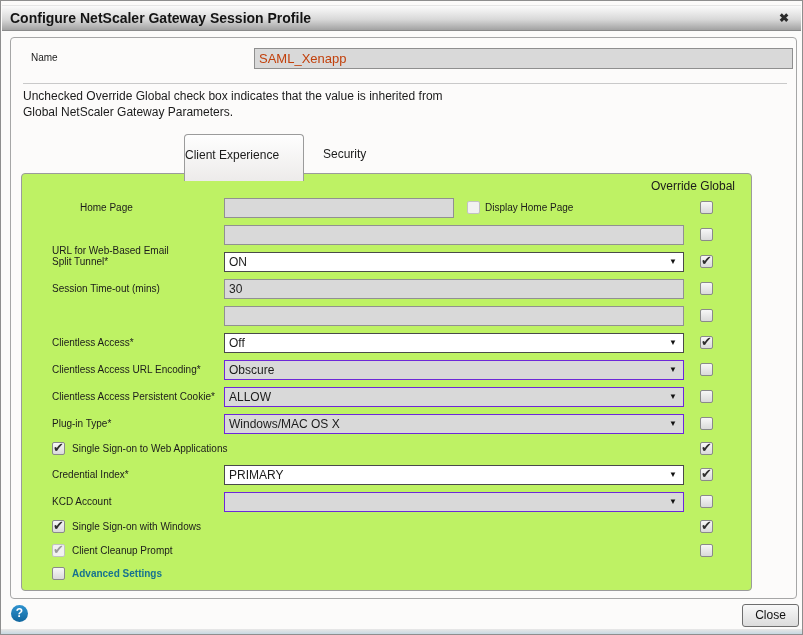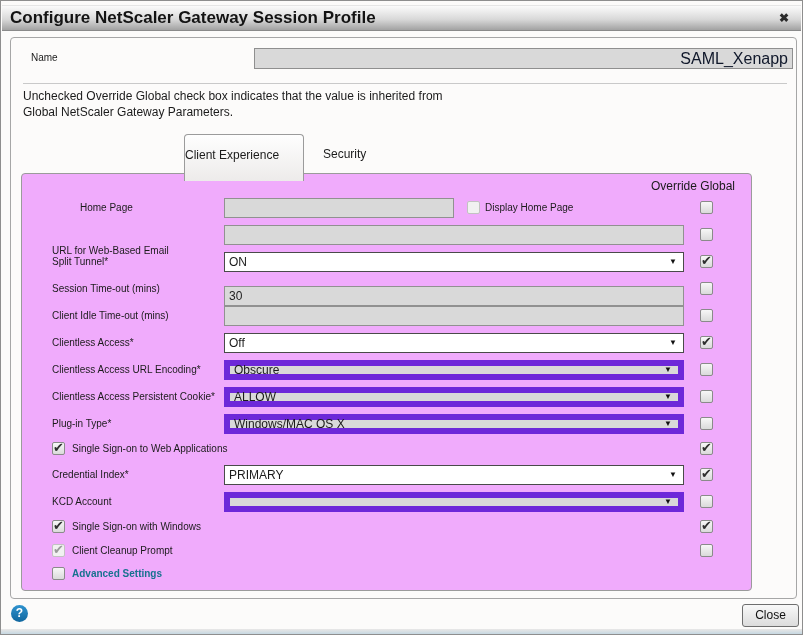--- a/index.html
+++ b/index.html
@@ -6,56 +6,56 @@
   #window{
     position:relative;width:803px;height:635px;box-sizing:border-box;
     background:#fcfbfa;border:1px solid #8e8e8e;overflow:hidden;
     font-family:"Liberation Sans", sans-serif;color:#1b1b1b;
   }
   .titlebar{
     position:absolute;left:1px;right:1px;top:4px;height:24px;
     background:linear-gradient(#fbfbfb,#d9d9d9 55%,#a2a2a2);
     border-top:1px solid #e6e6e6;border-bottom:1px solid #8a8a8a;
   }
-  .titlebar .title{position:absolute;left:8px;top:0;line-height:24px;font-size:17px;font-weight:bold;color:#141414;}
+  .titlebar .title{position:absolute;left:8px;top:0;line-height:24px;font-size:14px;font-weight:bold;color:#141414;}
   .close-x{position:absolute;right:12px;top:0;line-height:24px;font-size:12px;font-weight:bold;color:#2b2b2b;cursor:pointer;}
   .bottom-strip{position:absolute;left:0;right:0;bottom:0;height:5px;background:linear-gradient(#e9e7e6,#c6d8e2);}
 
   .groupbox{
     position:absolute;left:9px;top:36px;width:787px;height:562px;
     border:1px solid #a6a6a6;border-radius:4px;box-sizing:border-box;background:transparent;
   }
   .lbl{position:absolute;font-size:10px;line-height:20px;color:#1b1b1b;white-space:nowrap;}
   .name-input{
     position:absolute;left:253px;top:47px;width:539px;height:21px;box-sizing:border-box;
-    background:#d9d9d9;border:1px solid #8f8f8f;font-size:16px;line-height:19px;padding:0 4px;color:#0f172a;text-align:right;
+    background:#d9d9d9;border:1px solid #8f8f8f;font-size:13px;line-height:19px;padding:0 4px;color:#c2410c;
   }
   .sep{position:absolute;left:22px;top:82px;width:764px;height:1px;background:#c9c9c9;}
   .desc{position:absolute;left:22px;font-size:12px;line-height:16px;color:#1b1b1b;white-space:nowrap;}
 
   .tab{position:absolute;top:133px;height:40px;line-height:40px;font-size:12px;white-space:nowrap;cursor:pointer;z-index:2;}
   .tab.active{
     left:183px;width:120px;text-align:left;
     border:1px solid #9b9b9b;border-bottom:none;border-radius:4px 4px 0 0;
     background:linear-gradient(#fefefe,#edebea);box-sizing:border-box;height:47px;
   }
   .panel{
     position:absolute;left:20px;top:172px;width:731px;height:418px;box-sizing:border-box;
-    border:1px solid #9b9b9b;border-radius:4px;background:#f0abfc;z-index:1;
+    border:1px solid #9b9b9b;border-radius:4px;background:#bef264;z-index:1;
   }
   .ctrl{
     position:absolute;left:202px;width:460px;height:20px;box-sizing:border-box;
     font-size:12px;line-height:18px;
   }
   .input-dis{background:#d9d9d9;border:1px solid #919191;padding:0 4px;color:#222;}
   .select{
     border:1px solid #4a4a4a;background:#ffffff;display:flex;align-items:center;
     justify-content:space-between;padding:0 6px 0 4px;cursor:pointer;
   }
-  .select.disabled{background:#d9d9d9;border:6px solid #6d28d9;cursor:default;}
+  .select.disabled{background:#d9d9d9;border:1px solid #6d28d9;cursor:default;align-items:flex-end;}
   .arrow{font-size:8px;color:#111;}
   .cb{
     position:absolute;width:13px;height:13px;box-sizing:border-box;border:1px solid #8a8a8a;border-radius:2px;
     background:linear-gradient(#f7f7f7,#dadada);cursor:pointer;
   }
   .cb[data-checked="true"]::after{
     content:"\2714";position:absolute;left:0px;top:-3px;font-size:13px;color:#2e2e2e;
   }
   .cb.disabled{border-color:#c2c2c2;background:#f1f1f1;cursor:default;}
   .cb.disabled[data-checked="true"]::after{color:#9a9a9a;}
@@ -111,24 +111,23 @@
     <div class="cb ov" style="top:54px;" data-checked="false"></div>
 
     <div class="lbl" style="left:30px;top:78px;">Split Tunnel*</div>
     <div class="ctrl select" style="top:78px;">
       <span>ON</span>
       <span class="arrow">▼</span>
     </div>
     <div class="cb ov" style="top:81px;" data-checked="true"></div>
 
     <div class="lbl" style="left:30px;top:105px;">Session Time-out (mins)</div>
-    <div class="ctrl input-dis" style="top:112px;">30</div>
+    <div class="ctrl input-dis" style="top:105px;">30</div>
     <div class="cb ov" style="top:108px;" data-checked="false"></div>
 
-    <div class="lbl" style="left:30px;top:132px;">Client Idle Time-out (mins)</div>
     <div class="ctrl input-dis" style="top:132px;"></div>
     <div class="cb ov" style="top:135px;" data-checked="false"></div>
 
     <div class="lbl" style="left:30px;top:159px;">Clientless Access*</div>
     <div class="ctrl select" style="top:159px;">
       <span>Off</span>
       <span class="arrow">▼</span>
     </div>
     <div class="cb ov" style="top:162px;" data-checked="true"></div>
 

